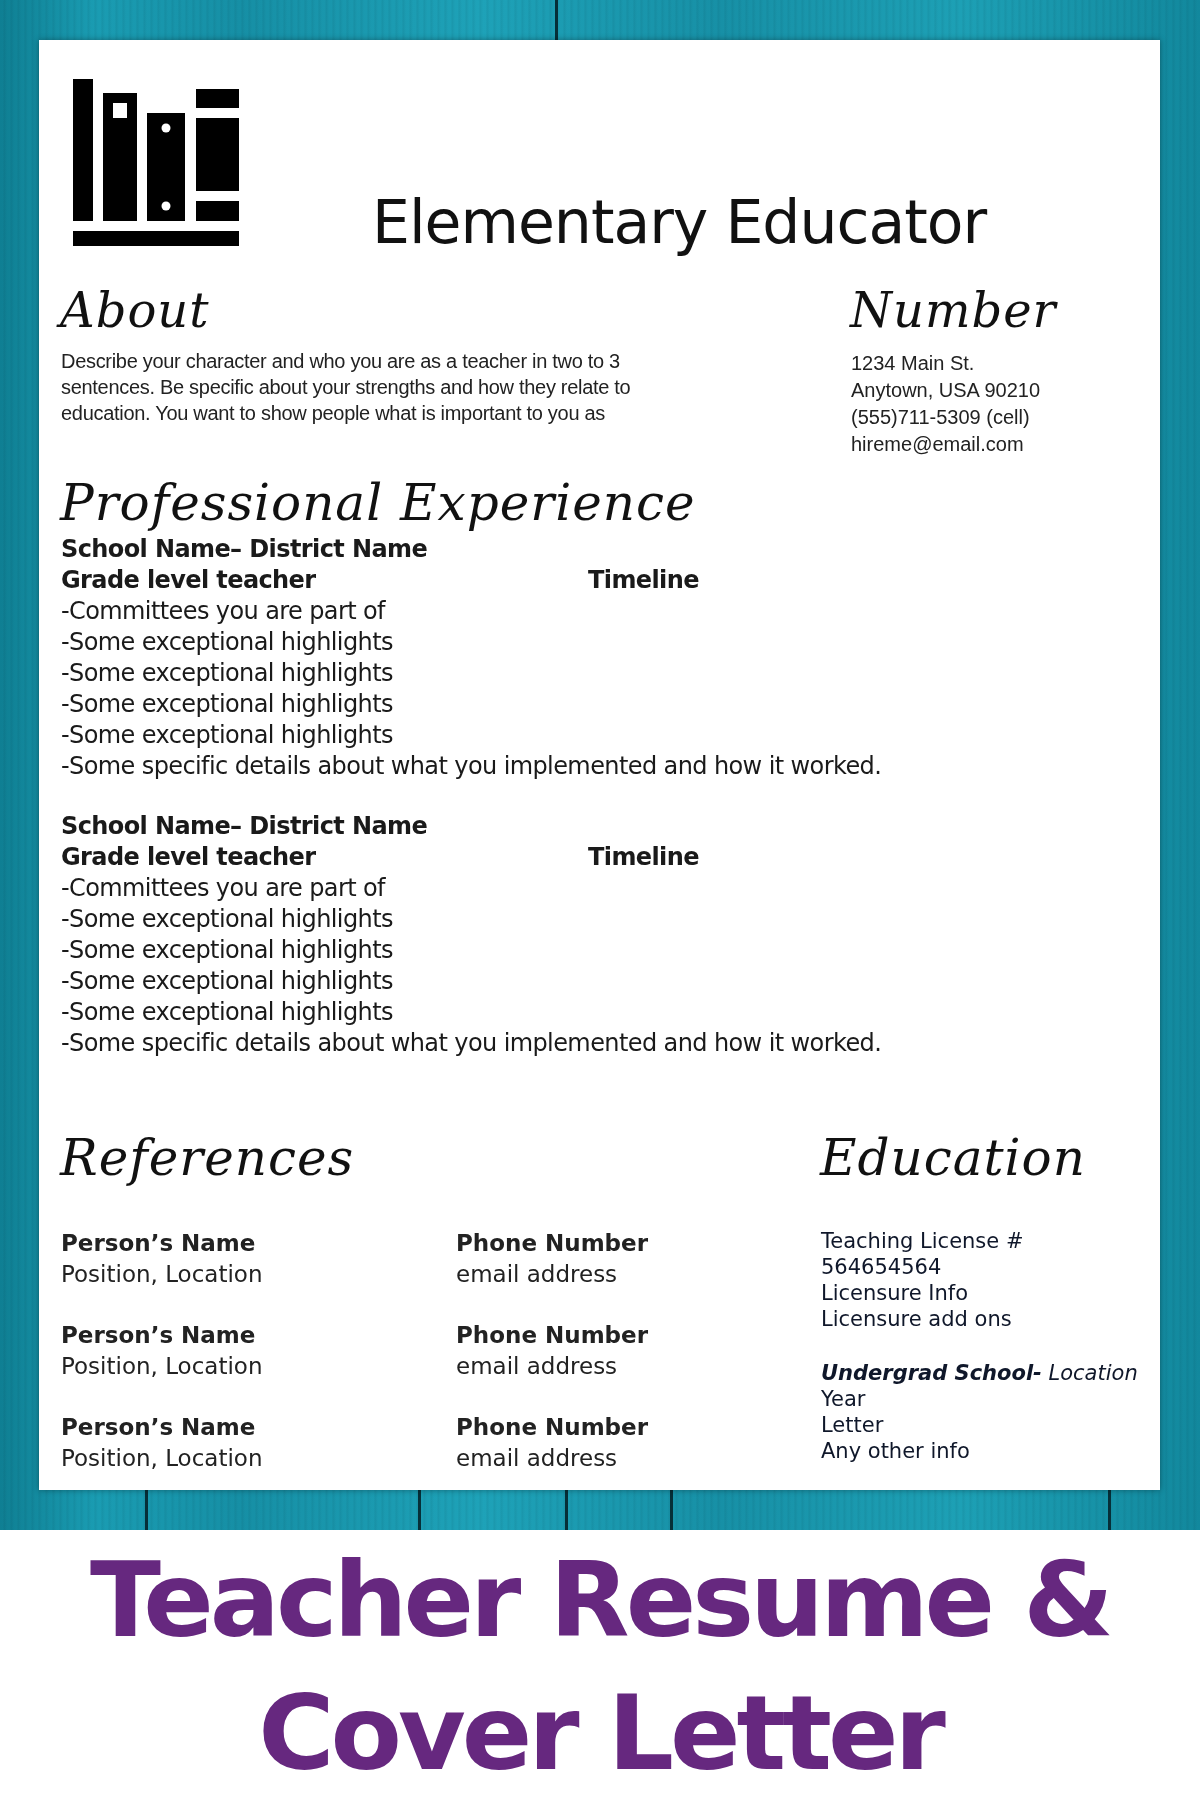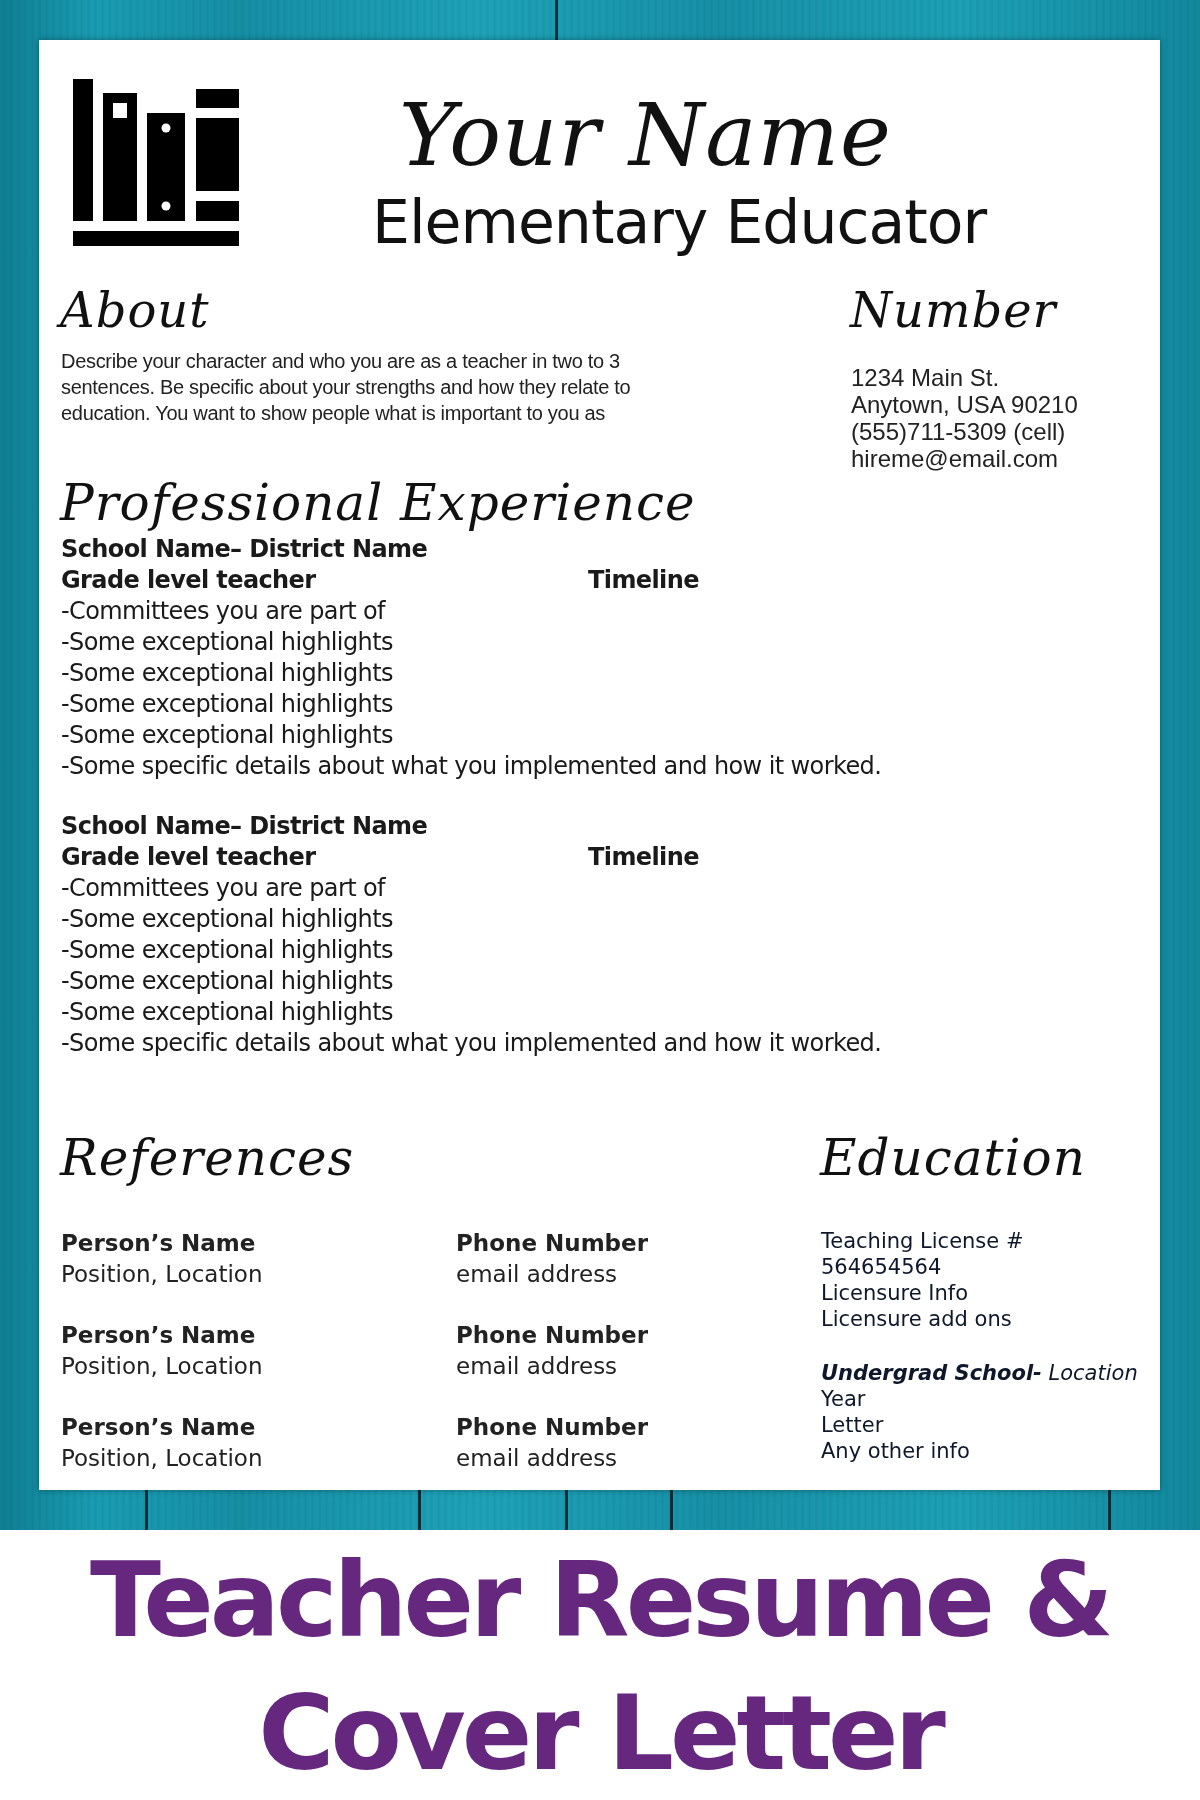--- a/index.html
+++ b/index.html
@@ -40,32 +40,31 @@
     <rect x="40" y="24" width="14" height="15" fill="#fff"></rect>
     <rect x="74" y="34" width="38" height="108" fill="#000"></rect>
     <circle cx="93" cy="49" r="4.5" fill="#fff"></circle>
     <circle cx="93" cy="127" r="4.5" fill="#fff"></circle>
     <rect x="123" y="10" width="43" height="19" fill="#000"></rect>
     <rect x="123" y="39" width="43" height="73" fill="#000"></rect>
     <rect x="123" y="122" width="43" height="20" fill="#000"></rect>
     <rect x="0" y="152" width="166" height="15" fill="#000"></rect>
   </svg>
 
-  <div class="abs script" style="left:360px;top:40px;font-size:86px;line-height:110px;">Your Name</div>
   <div class="abs" style="left:333px;top:142px;font-family:'DejaVu Sans',sans-serif;font-size:60px;line-height:80px;color:#111;letter-spacing:-1px;">Elementary Educator</div>
 
   <div class="abs script" style="left:21px;top:238px;font-size:48px;line-height:64px;">About</div>
   <div class="abs body-text" style="left:22px;top:308px;letter-spacing:-0.3px;">
     <div>Describe your character and who you are as a teacher in two to 3</div>
     <div>sentences.  Be specific about your strengths and how they relate to</div>
     <div>education.  You want to show people what is important to you as</div>
   </div>
 
   <div class="abs script" style="left:811px;top:238px;font-size:48px;line-height:64px;">Number</div>
-  <div class="abs body-text" style="left:812px;top:324px;line-height:27px;font-size:24px;">
+  <div class="abs body-text" style="left:812px;top:310px;line-height:27px;font-size:20px;">
     <div>1234 Main St.</div>
     <div>Anytown, USA 90210</div>
     <div>(555)711-5309 (cell)</div>
     <div>hireme@email.com</div>
   </div>
 
   <div class="abs script" style="left:21px;top:430px;font-size:50px;line-height:66px;">Professional Experience</div>
 
   <div class="abs exp" style="left:22px;top:494px;width:1000px;">
     <div class="bold">School Name– District Name</div>

